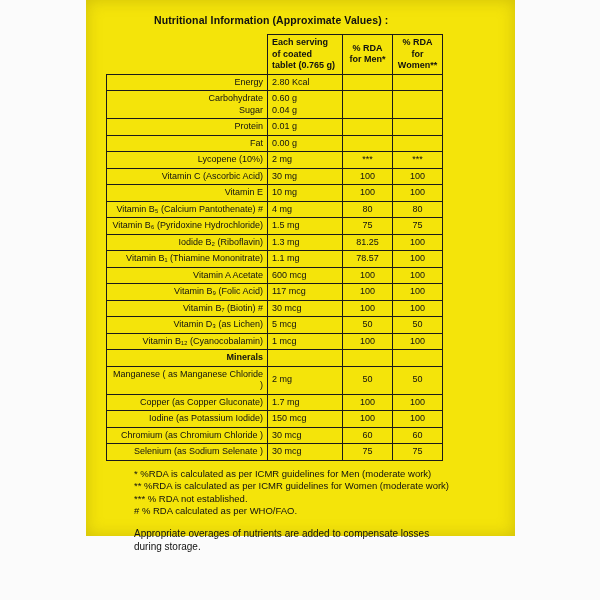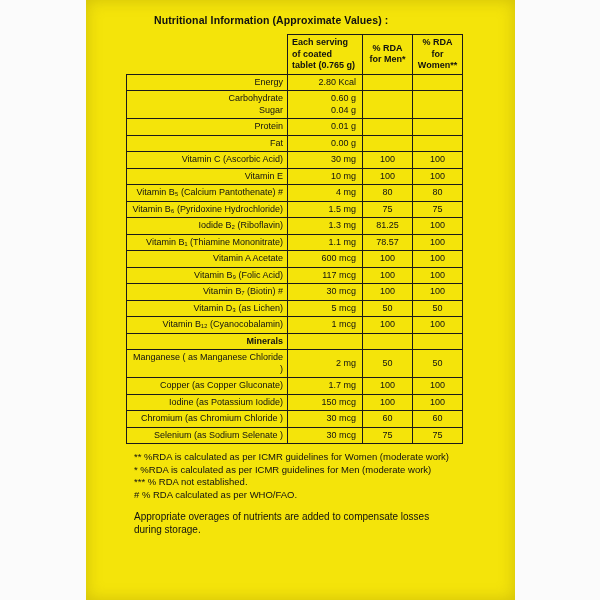--- a/index.html
+++ b/index.html
@@ -7,51 +7,51 @@
     width: 600px; height: 600px;
     background: #fbfbfb;
     font-family: "Liberation Sans", sans-serif;
     color: #111;
     position: relative;
     overflow: hidden;
   }
   .panel {
     position: absolute;
     left: 86px; top: 0;
-    width: 429px; height: 600px;
+    width: 429px; height: 536px;
     background: #F4E40A;
     box-shadow: inset 0 0 16px rgba(110, 95, 0, 0.28);
     padding-top: 12px;
   }
   .title {
     font-weight: bold;
     font-size: 10.5px;
     margin: 2px 0 8px 68px;
     letter-spacing: 0.1px;
   }
   table.nutri {
     border-collapse: collapse;
-    margin-left: 40px;
+    margin-left: 20px;
     width: 336px;
     table-layout: fixed;
   }
   .nutri th, .nutri td {
     border: 1px solid #1a1a1a;
     font-size: 9px;
     line-height: 11.5px;
     padding: 2px 4px;
     vertical-align: middle;
     white-space: pre-line;
     overflow: hidden;
   }
   th.blank { border: none; background: transparent; }
   .h-serv { text-align: left;  font-weight: bold; }
   .h-men, .h-women { text-align: center; font-weight: bold; }
   td.c-name  { text-align: right; }
-  td.c-serv  { text-align: right; padding-right: 6px; }
+  td.c-serv  { text-align: left; padding-right: 6px; }
   td.c-men, td.c-women { text-align: center; }
   td.section-cell { font-weight: bold; }
   .footnotes {
     margin: 7px 0 0 48px;
     font-size: 9.5px;
     line-height: 12.5px;
   }
   .storage {
     margin: 9px 48px 0 48px;
     font-size: 10px;
@@ -102,20 +102,26 @@
           <td class="c-men"></td>
           <td class="c-women"></td>
         </tr>
         <tr>
           <td class="c-name">Fat</td>
           <td class="c-serv">0.00 g</td>
           <td class="c-men"></td>
           <td class="c-women"></td>
         </tr>
         <tr>
+          <td class="c-name">Lycopene (10%)</td>
+          <td class="c-serv">2 mg</td>
+          <td class="c-men">***</td>
+          <td class="c-women">***</td>
+        </tr>
+        <tr>
           <td class="c-name">Vitamin C (Ascorbic Acid)</td>
           <td class="c-serv">30 mg</td>
           <td class="c-men">100</td>
           <td class="c-women">100</td>
         </tr>
         <tr>
           <td class="c-name">Vitamin E</td>
           <td class="c-serv">10 mg</td>
           <td class="c-men">100</td>
           <td class="c-women">100</td>
@@ -207,22 +213,22 @@
         <tr>
           <td class="c-name">Selenium (as Sodium Selenate )</td>
           <td class="c-serv">30 mcg</td>
           <td class="c-men">75</td>
           <td class="c-women">75</td>
         </tr>
       </tbody>
   </table>
 
   <div class="footnotes">
+    <div>* %RDA is calculated as per ICMR guidelines for Men (moderate work)</div>
     <div>** %RDA is calculated as per ICMR guidelines for Women (moderate work)</div>
-    <div>* %RDA is calculated as per ICMR guidelines for Men (moderate work)</div>
     <div>*** % RDA not established.</div>
     <div># % RDA calculated as per WHO/FAO.</div>
   </div>
 
   <div class="storage">Appropriate overages of nutrients are added to compensate losses
 during storage.</div>
 
 </div>
 
 </body></html>

